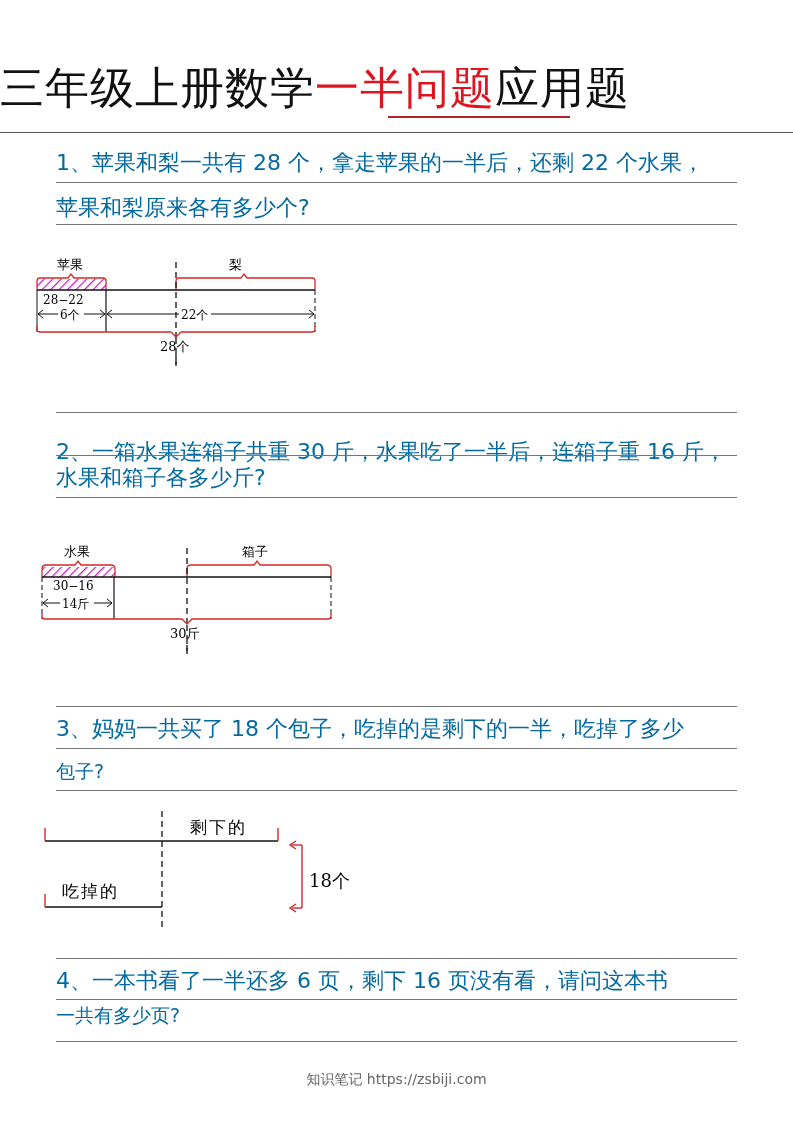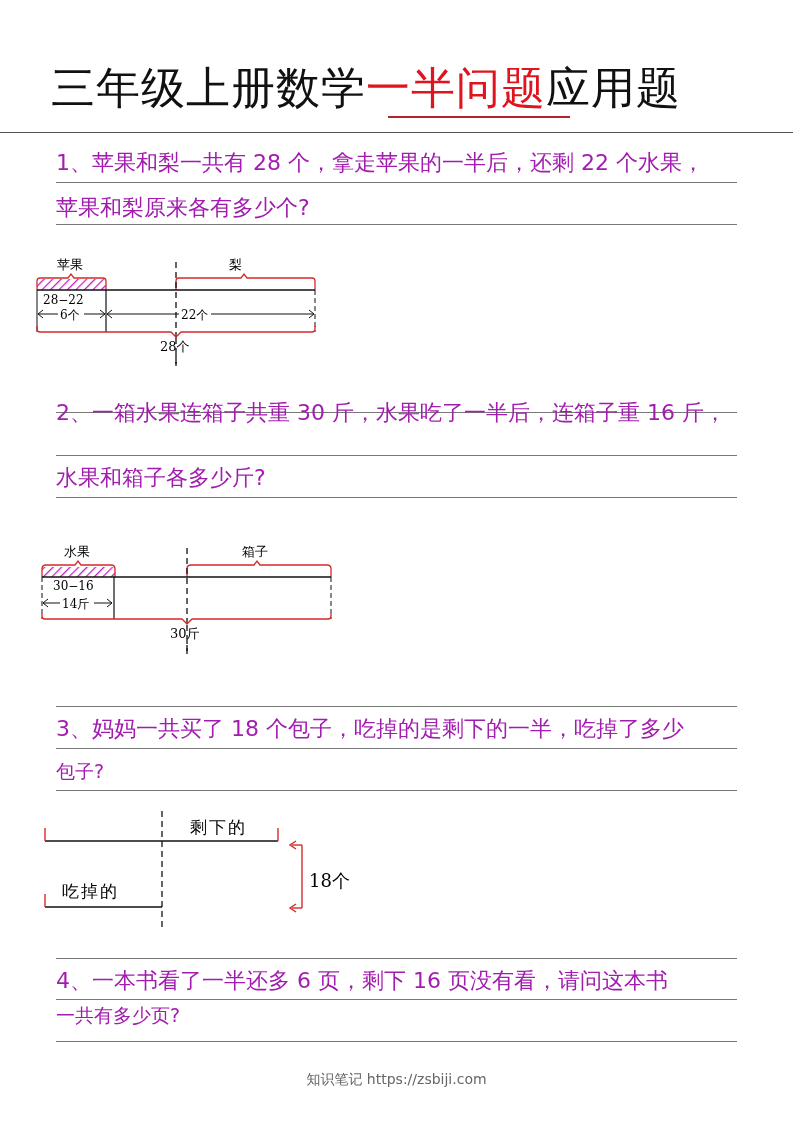--- a/index.html
+++ b/index.html
@@ -1,23 +1,23 @@
 <!DOCTYPE html>
 <html><head>
 <meta charset="utf-8">
 <style>
   html, body { margin:0; padding:0; background:#ffffff; }
   body { width:793px; height:1122px; position:relative; overflow:hidden;
          font-family:"DejaVu Sans", "Liberation Sans", sans-serif; color:#111; }
-  .title { position:absolute; left:0; width:681px; top:58px; text-align:right;
+  .title { position:absolute; left:0; width:681px; top:58px; text-align:left;
            font-size:44px; letter-spacing:1px; line-height:60px; }
   .title .hl { color:#e0141e; }
   .title-underline { position:absolute; left:388px; top:116px; width:182px; height:2px; background:#b5222a; }
   .top-rule { position:absolute; left:0; top:132px; width:793px; height:1px; background:#555; }
-  .qline { position:absolute; left:56px; font-size:22px; line-height:30px; white-space:nowrap; color:#a21caf; }
+  .qline { position:absolute; left:56px; font-size:22px; line-height:30px; white-space:nowrap; color:#0369a1; }
   .qline.small { font-size:19px; }
   .rule { position:absolute; left:56px; width:681px; height:1px; background:#777; }
   svg text { font-family:"DejaVu Serif","Liberation Serif",serif; }
   .footer { position:absolute; left:0; width:793px; top:1071px; text-align:center; font-size:14px; color:#666; }
 </style>
 </head>
 <body>
 
 <div class="title"><span>三年级上册数学</span><span class="hl">一半问题</span><span>应用题</span></div>
 <div class="title-underline"></div>
@@ -54,21 +54,21 @@
   <rect x="149" y="57" width="32" height="14" fill="#fff"></rect>
   <text x="151" y="69" font-size="12">22个</text>
   <path d="M7,76 L7,79 Q7,82 10,82 L141,82 L146,87 L151,82 L282,82 Q285,82 285,79 L285,76" fill="none" stroke="#d42a2a" stroke-width="1.3"></path>
   <rect x="130" y="89" width="34" height="15" fill="#fff"></rect>
   <text x="130" y="101" font-size="13">28个</text>
   <line x1="146" y1="88" x2="146" y2="116" stroke="#111" stroke-width="1.3" stroke-dasharray="6,4"></line>
 </svg>
 
 <div class="rule" style="top:412px;"></div>
 
-<div class="qline" style="top:398px;">2、一箱水果连箱子共重 30 斤，水果吃了一半后，连箱子重 16 斤，</div>
+<div class="qline" style="top:437px;">2、一箱水果连箱子共重 30 斤，水果吃了一半后，连箱子重 16 斤，</div>
 <div class="rule" style="top:455px;"></div>
 <div class="qline" style="top:463px;">水果和箱子各多少斤?</div>
 <div class="rule" style="top:497px;"></div>
 
 <svg style="position:absolute;left:30px;top:530px;" width="320" height="125" viewBox="0 0 320 125">
   <defs>
     <pattern id="hatch2" width="6" height="6" patternUnits="userSpaceOnUse" patternTransform="rotate(45)">
       <line x1="0" y1="0" x2="0" y2="6" stroke="#c020c0" stroke-width="2.5"></line>
     </pattern>
   </defs>

